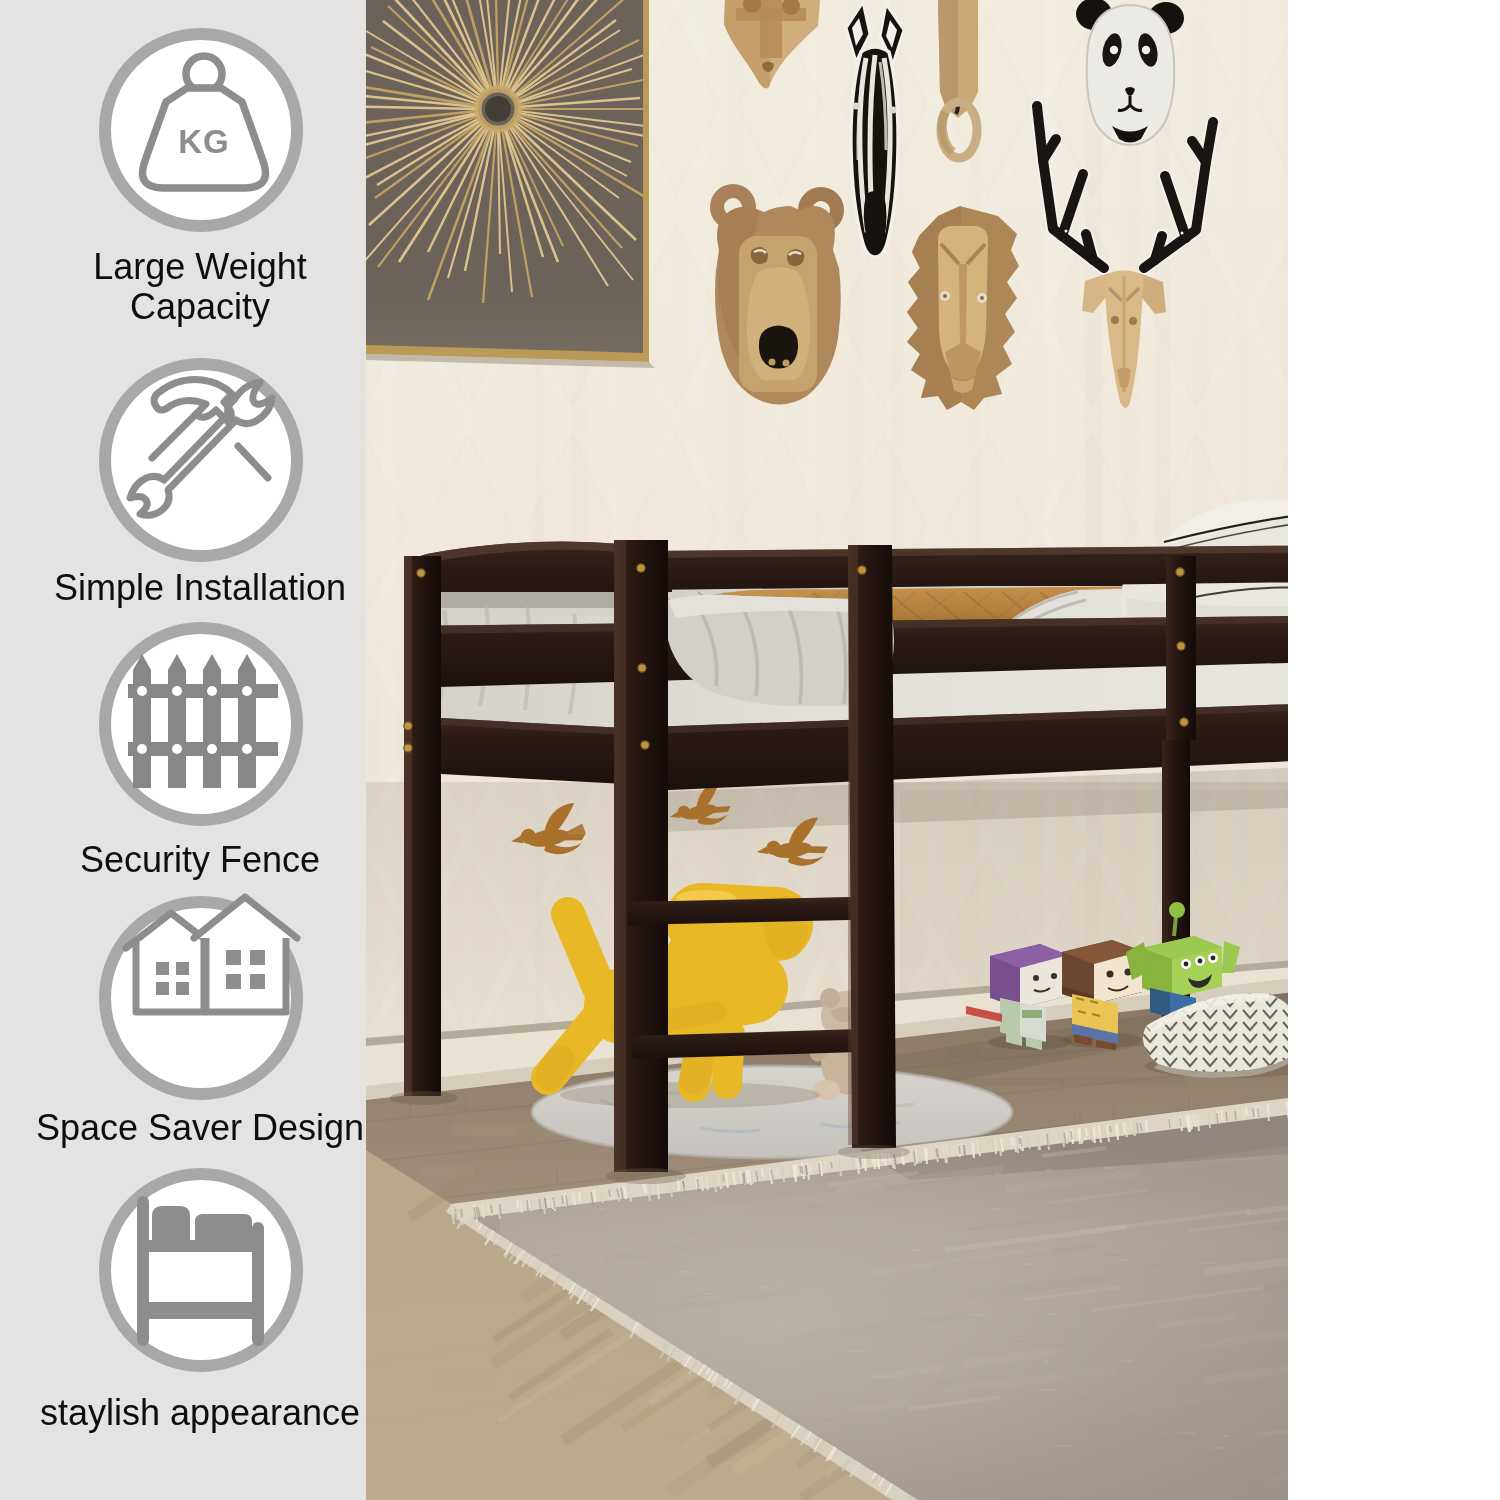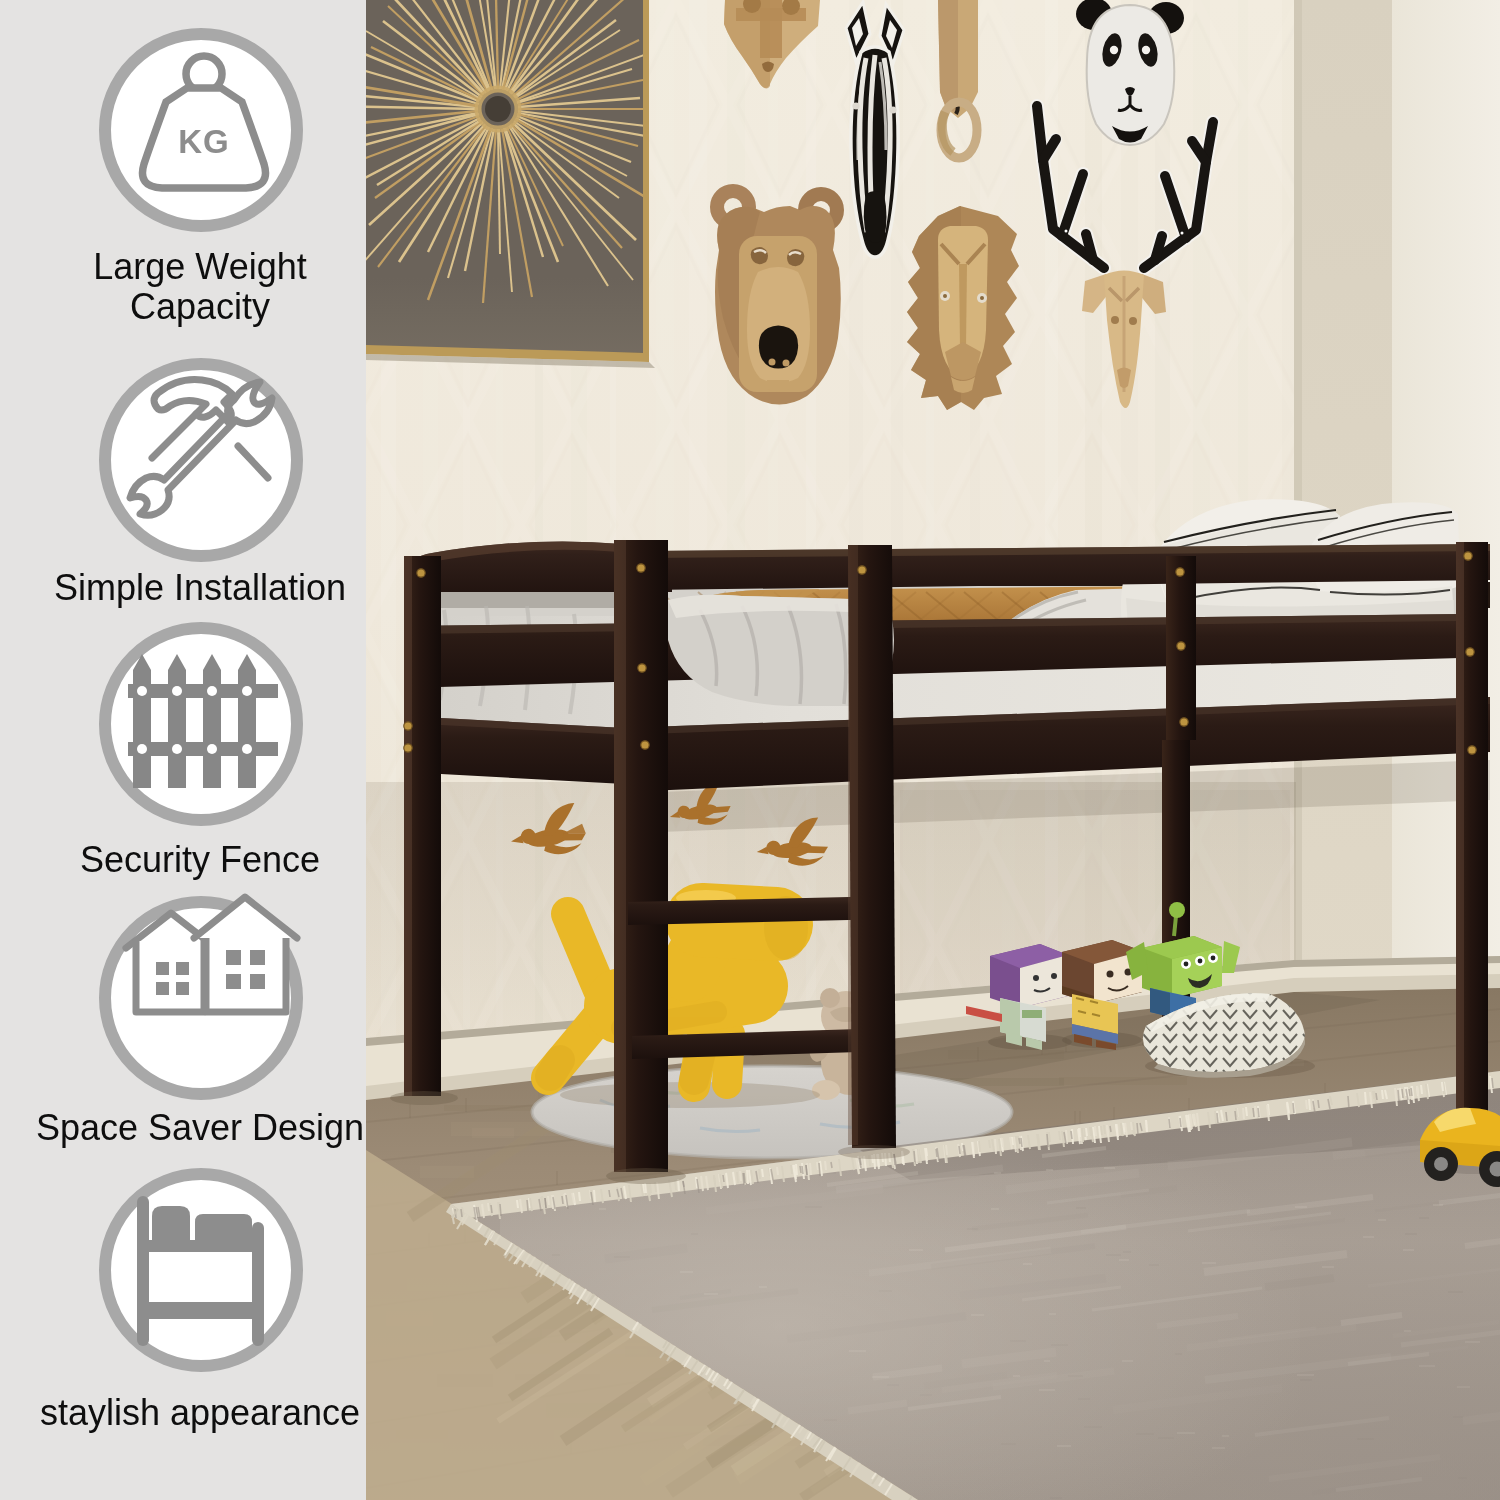--- a/index.html
+++ b/index.html
@@ -1,16 +1,16 @@
 <!DOCTYPE html>
 <html><head>
 <meta charset="utf-8">
 <style>
 html,body{margin:0;padding:0;background:#fff;}
-#page{width:1500px;height:1500px;position:relative;overflow:hidden;font-family:"Liberation Sans", sans-serif;}
+#page{width:1288px;height:1500px;position:relative;overflow:hidden;font-family:"Liberation Sans", sans-serif;}
 #photo{position:absolute;left:0;top:0;}
 </style>
 </head>
 <body>
 <div id="page">
 <svg id="photo" width="1500" height="1500" viewBox="0 0 1500 1500" xmlns="http://www.w3.org/2000/svg">
 <defs>
 <linearGradient id="wallg" x1="0" y1="0" x2="0" y2="1">
   <stop offset="0" stop-color="#f2ecdf"></stop>
   <stop offset="0.55" stop-color="#efe8db"></stop>

